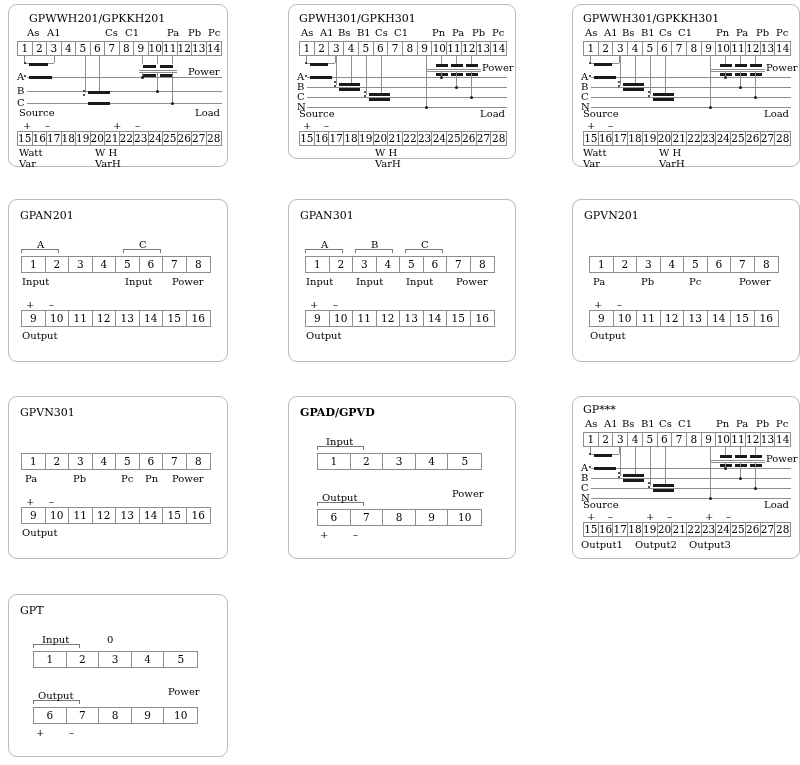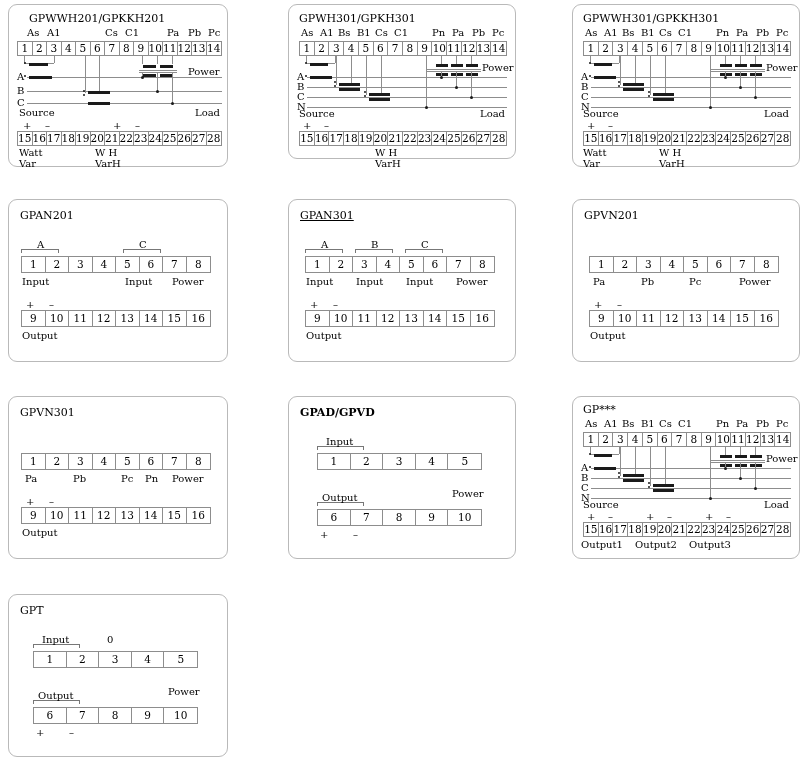--- a/index.html
+++ b/index.html
@@ -411,21 +411,21 @@
     <div class="cell" style="width:23.75px">13</div>
     <div class="cell" style="width:23.75px">14</div>
     <div class="cell" style="width:23.75px">15</div>
     <div class="cell" style="width:23.75px">16</div>
   </div>
 
   <div class="lbl sm" style="left:13px;top:131px;">Output</div>
 </div>
 
 <div class="panel" style="left:288px;top:199px;width:228px;height:163px;">
-  <div class="ptitle" style="left:11px;top:9px;text-decoration:underline;">GPAN301</div>
+  <div class="ptitle" style="left:11px;top:9px;">GPAN301</div>
 
   <div class="brk" style="left:16px;top:49px;width:38px;"></div>
   <div class="lbl sm" style="left:32px;top:40px;">A</div>
   <div class="brk" style="left:66px;top:49px;width:38px;"></div>
   <div class="lbl sm" style="left:82px;top:40px;">B</div>
   <div class="brk" style="left:116px;top:49px;width:38px;"></div>
   <div class="lbl sm" style="left:132px;top:40px;">C</div>
 
   <div class="strip" style="left:16px;top:56px;width:190px;height:17px;">
     <div class="cell" style="width:23.75px">1</div>

